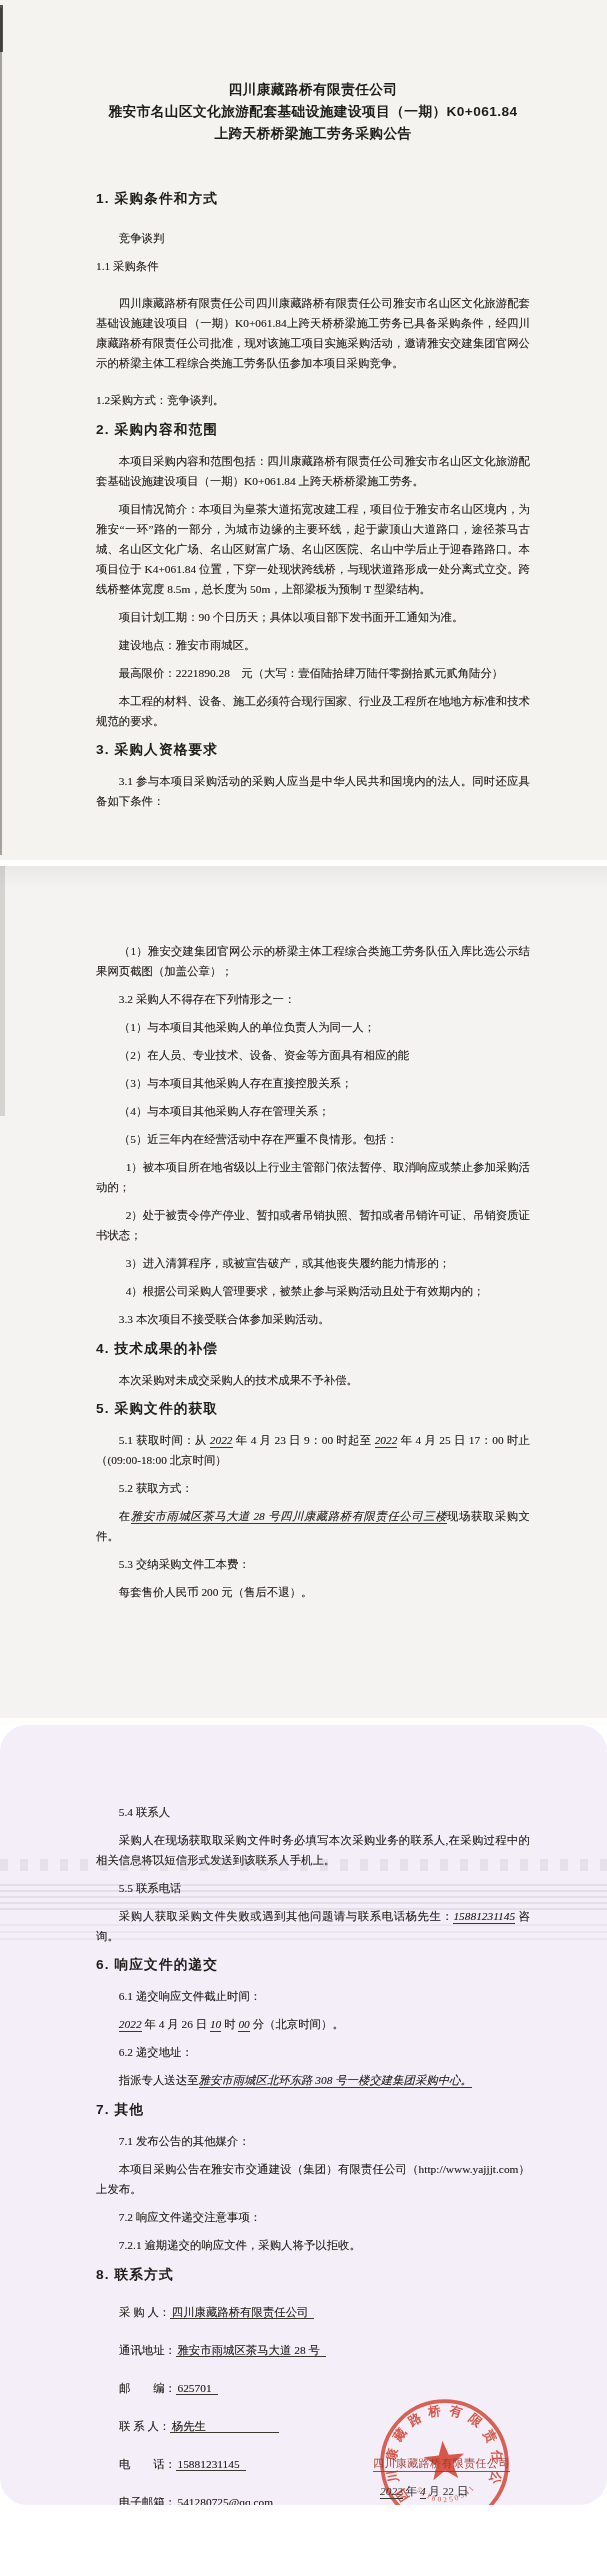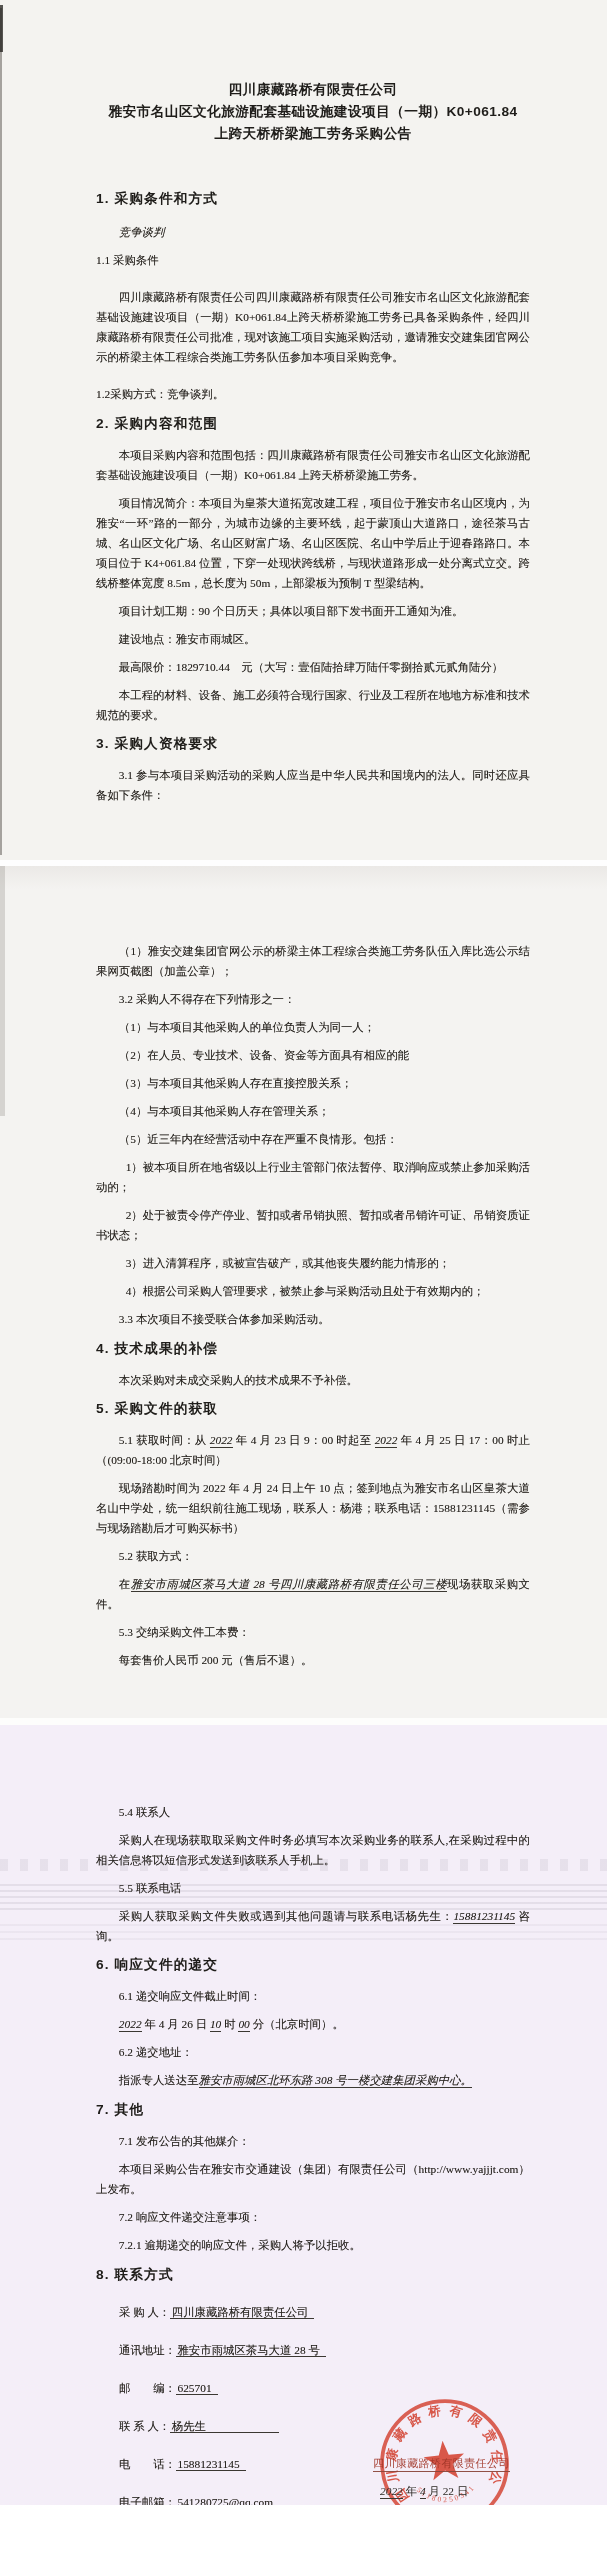--- a/index.html
+++ b/index.html
@@ -8,21 +8,21 @@
     width: 607px;
     background: #ffffff;
     font-family: "Liberation Serif", "DejaVu Serif", serif;
     color: #26231f;
   }
   .page { position: relative; width: 607px; overflow: hidden; }
   #page1 { height: 860px; background: #f4f3f0; }
   .gap1  { height: 6px;  background: #fefefe; }
   #page2 { height: 852px; background: linear-gradient(#ebe9e6 0px, #f4f3f1 23px); }
   .gap2  { height: 6.8px;  background: #fdfdfc; }
-  #page3 { height: 780px; background: #f4eef8; }
+  #page3 { height: 780px; background: #f4eef8; border-radius: 27px; }
 
   .content { position: relative; z-index: 2; padding: 0 77px 0 96px; }
   p, h1, h2 { margin: 0; padding: 0; }
 
   .titles { padding-top: 79px; }
   .t {
     font-family: "Liberation Sans", "DejaVu Sans", sans-serif;
     font-weight: bold;
     font-size: 13.7px;
     line-height: 22px;
@@ -42,21 +42,21 @@
   .b {
     font-size: 11.4px;
     line-height: 20px;
     text-align: justify;
     margin-top: 8px;
     text-shadow: 0 0 0.3px rgba(70,64,58,.45);
   }
   .ind  { text-indent: 2em; }
   .ind2 { text-indent: 2.6em; }
   .mt10 { margin-top: 17px; } .mt11 { margin-top: 8.3px; }
-  .mt16 { margin-top: 12px; } .mt18 { margin-top: 14px; font-style: italic; }
+  .mt16 { margin-top: 12px; } .mt18 { margin-top: 20px; }
   .mt46 { margin-top: 45px; } .mt99 { margin-top: 75px; }
   .mt102{ margin-top: 77px; }
   .u { border-bottom: 0.8px solid #3b3832; padding-bottom: 0.8px; font-style: italic; }
 
   .crow { font-size: 11.4px; line-height: 20px; margin-top: 18px; padding-left: 23px;
           text-shadow: 0 0 0.3px rgba(70,64,58,.45); }
   .crow.first { }
   .crow .lbl { white-space: pre-wrap; }
   .crow .val { border-bottom: 0.8px solid #3b3832; padding: 0 6px 0.8px 1.5px; }
   .crow .val.wide { padding-right: 73px; }
@@ -108,21 +108,21 @@
     <h2 class="hsec mt46">1. 采购条件和方式</h2>
     <p class="b ind mt18">竞争谈判</p>
     <p class="b mt11">1.1 采购条件</p>
     <p class="b ind mt10">四川康藏路桥有限责任公司四川康藏路桥有限责任公司雅安市名山区文化旅游配套基础设施建设项目（一期）K0+061.84上跨天桥桥梁施工劳务已具备采购条件，经四川康藏路桥有限责任公司批准，现对该施工项目实施采购活动，邀请雅安交建集团官网公示的桥梁主体工程综合类施工劳务队伍参加本项目采购竞争。</p>
     <p class="b mt10">1.2采购方式：竞争谈判。</p>
     <h2 class="hsec">2. 采购内容和范围</h2>
     <p class="b ind mt16">本项目采购内容和范围包括：四川康藏路桥有限责任公司雅安市名山区文化旅游配套基础设施建设项目（一期）K0+061.84 上跨天桥桥梁施工劳务。</p>
     <p class="b ind">项目情况简介：本项目为皇茶大道拓宽改建工程，项目位于雅安市名山区境内，为雅安“一环”路的一部分，为城市边缘的主要环线，起于蒙顶山大道路口，途径茶马古城、名山区文化广场、名山区财富广场、名山区医院、名山中学后止于迎春路路口。本项目位于 K4+061.84 位置，下穿一处现状跨线桥，与现状道路形成一处分离式立交。跨线桥整体宽度 8.5m，总长度为 50m，上部梁板为预制 T 型梁结构。</p>
     <p class="b ind">项目计划工期：90 个日历天；具体以项目部下发书面开工通知为准。</p>
     <p class="b ind">建设地点：雅安市雨城区。</p>
-    <p class="b ind">最高限价：1829710.44　元（大写：壹佰陆拾肆万陆仟零捌拾贰元贰角陆分）</p>
+    <p class="b ind">最高限价：2221890.28　元（大写：壹佰陆拾肆万陆仟零捌拾贰元贰角陆分）</p>
     <p class="b ind">本工程的材料、设备、施工必须符合现行国家、行业及工程所在地地方标准和技术规范的要求。</p>
     <h2 class="hsec">3. 采购人资格要求</h2>
     <p class="b ind mt16">3.1 参与本项目采购活动的采购人应当是中华人民共和国境内的法人。同时还应具备如下条件：</p>
   </div>
 </div>
 
 <div class="gap1"></div>
 
 <div class="page" id="page2">
   <div class="edge-c"></div>
@@ -138,21 +138,20 @@
     <p class="b ind2">2）处于被责令停产停业、暂扣或者吊销执照、暂扣或者吊销许可证、吊销资质证书状态；</p>
     <p class="b ind2">3）进入清算程序，或被宣告破产，或其他丧失履约能力情形的；</p>
     <p class="b ind2">4）根据公司采购人管理要求，被禁止参与采购活动且处于有效期内的；</p>
     <p class="b ind">3.3 本次项目不接受联合体参加采购活动。</p>
     <h2 class="hsec">4. 技术成果的补偿</h2>
     <p class="b ind mt16">本次采购对未成交采购人的技术成果不予补偿。</p>
     <h2 class="hsec">5. 采购文件的获取</h2>
     <p class="b ind mt16">
       <span>5.1 获取时间：从 </span><span class="u">2022</span><span> 年 4 月 23 日 9：00 时起至 </span><span class="u">2022</span><span> 年 4 月 25 日 17：00 时止（(09:00-18:00 北京时间）</span>
     </p>
-    <p class="b ind">现场踏勘时间为 2022 年 4 月 24 日上午 10 点；签到地点为雅安市名山区皇茶大道名山中学处，统一组织前往施工现场，联系人：杨港；联系电话：15881231145（需参与现场踏勘后才可购买标书）</p>
     <p class="b ind">5.2 获取方式：</p>
     <p class="b ind">
       <span>在</span><span class="u">雅安市雨城区茶马大道 28 号四川康藏路桥有限责任公司三楼</span><span>现场获取采购文件。</span>
     </p>
     <p class="b ind">5.3 交纳采购文件工本费：</p>
     <p class="b ind">每套售价人民币 200  元（售后不退）。</p>
   </div>
 </div>
 
 <div class="gap2"></div>

